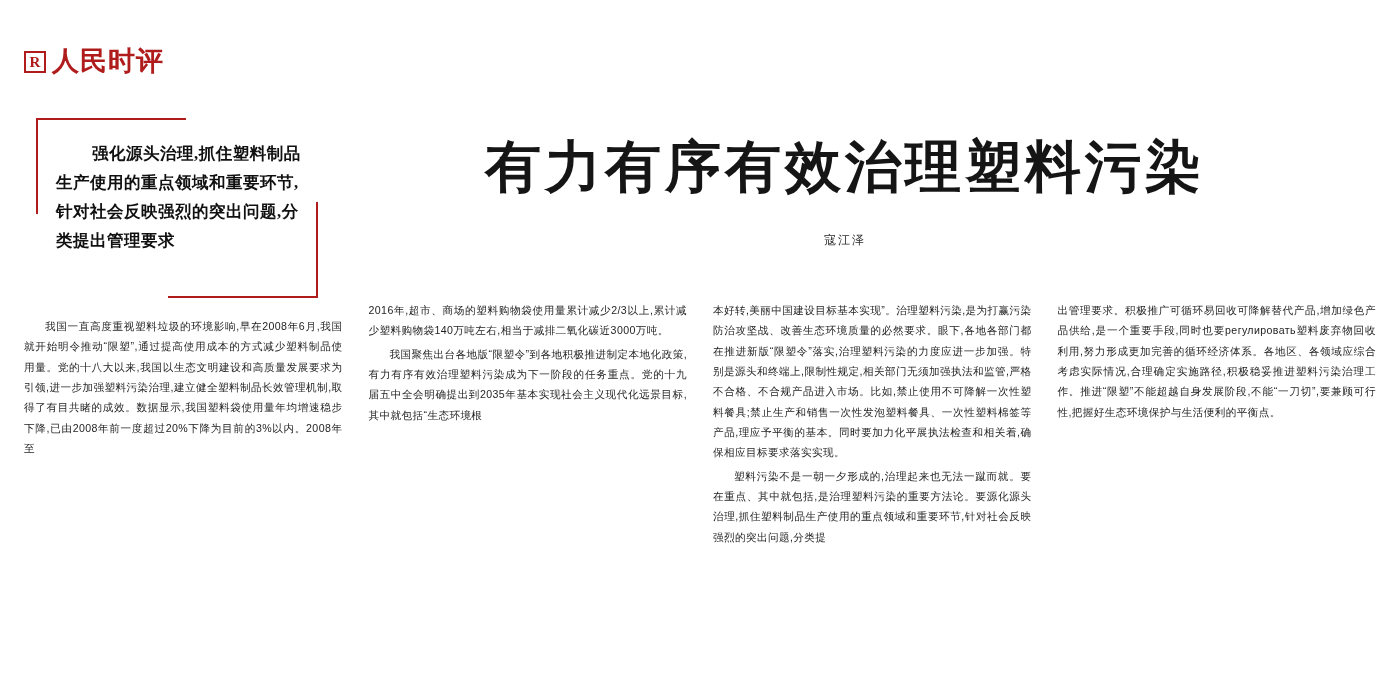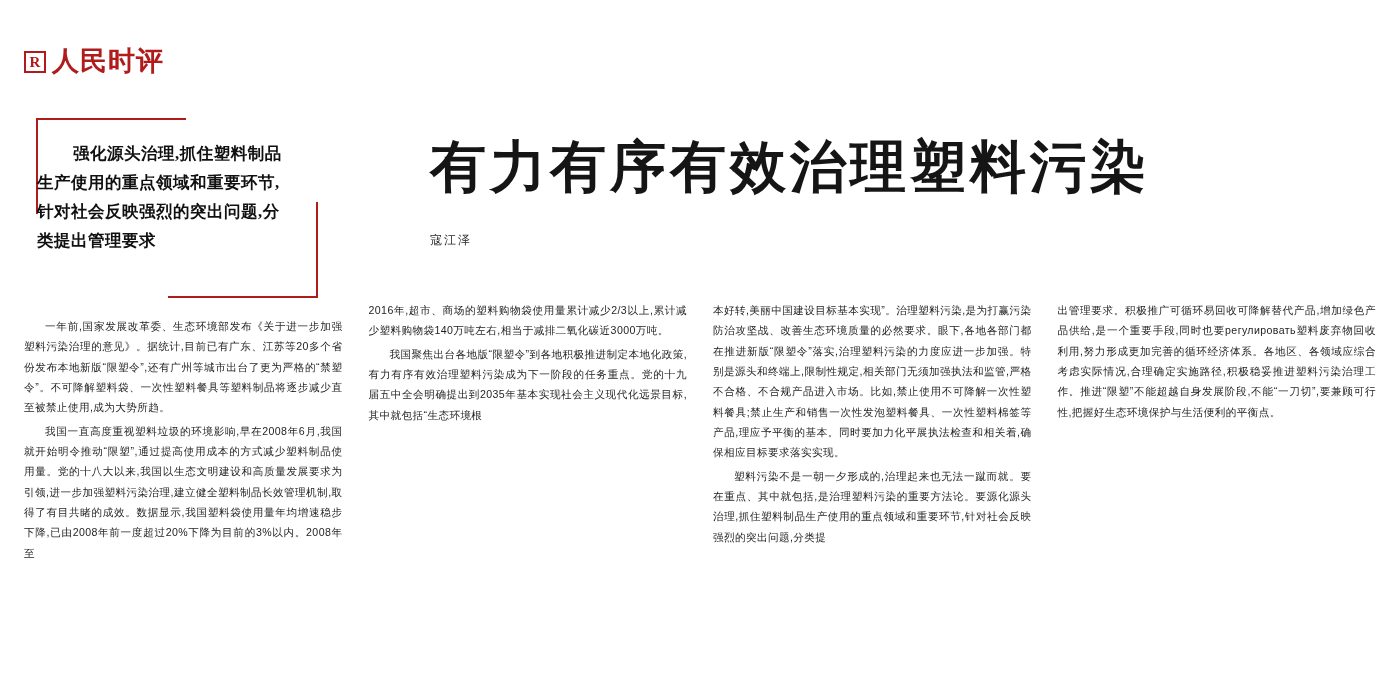--- a/index.html
+++ b/index.html
@@ -52,33 +52,34 @@
     line-height: 1;
     font-family: Liberation Sans, sans-serif;
   }
 
   
   .headline {
     position: absolute;
     left: 430px;
     top: 130px;
     width: 830px;
-    text-align: left;
+    text-align: center;
     font-size: 56px;
     font-weight: bold;
     letter-spacing: 4px;
     color: #151515;
     font-family: "Liberation Serif", serif;
     white-space: nowrap;
   }
   .byline {
     position: absolute;
     left: 430px;
     top: 232px;
     width: 830px;
+    text-align: center;
     font-size: 12px;
     color: #2b2b2b;
     letter-spacing: 2px;
   }
 
   
   .pullquote {
     position: absolute;
     left: 30px;
     top: 118px;
@@ -100,21 +101,21 @@
     right: 0;
     bottom: 0;
     width: 150px;
     height: 96px;
     border-bottom: 2px solid #b01c1c;
     border-right: 2px solid #b01c1c;
     box-sizing: border-box;
   }
   .pullquote-text {
     position: absolute;
-    left: 7px;
+    left: 26px;
     top: 22px;
     width: 248px;
     font-size: 16.5px;
     font-weight: bold;
     line-height: 1.75;
     letter-spacing: 0.5px;
     text-indent: 36px;
     color: #101010;
     font-family: "Liberation Serif", serif;
   }
@@ -167,21 +168,20 @@
 
   <div class="pullquote">
     <div class="brk-tl"></div>
     <div class="brk-br"></div>
     <div class="pullquote-text">强化源头治理,抓住塑料制品生产使用的重点领域和重要环节,针对社会反映强烈的突出问题,分类提出管理要求</div>
   </div>
 
   <div class="columns">
 
     <div class="col first">
-      <div class="para">一年前,国家发展改革委、生态环境部发布《关于进一步加强塑料污染治理的意见》。据统计,目前已有广东、江苏等20多个省份发布本地新版“限塑令”,还有广州等城市出台了更为严格的“禁塑令”。不可降解塑料袋、一次性塑料餐具等塑料制品将逐步减少直至被禁止使用,成为大势所趋。</div>
       <div class="para">我国一直高度重视塑料垃圾的环境影响,早在2008年6月,我国就开始明令推动“限塑”,通过提高使用成本的方式减少塑料制品使用量。党的十八大以来,我国以生态文明建设和高质量发展要求为引领,进一步加强塑料污染治理,建立健全塑料制品长效管理机制,取得了有目共睹的成效。数据显示,我国塑料袋使用量年均增速稳步下降,已由2008年前一度超过20%下降为目前的3%以内。2008年至</div>
     </div>
 
     <div class="col">
       <div class="para cont">2016年,超市、商场的塑料购物袋使用量累计减少2/3以上,累计减少塑料购物袋140万吨左右,相当于减排二氧化碳近3000万吨。</div>
       <div class="para">我国聚焦出台各地版“限塑令”到各地积极推进制定本地化政策,有力有序有效治理塑料污染成为下一阶段的任务重点。党的十九届五中全会明确提出到2035年基本实现社会主义现代化远景目标,其中就包括“生态环境根</div>
     </div>
 
     <div class="col">
       <div class="para cont">本好转,美丽中国建设目标基本实现”。治理塑料污染,是为打赢污染防治攻坚战、改善生态环境质量的必然要求。眼下,各地各部门都在推进新版“限塑令”落实,治理塑料污染的力度应进一步加强。特别是源头和终端上,限制性规定,相关部门无须加强执法和监管,严格不合格、不合规产品进入市场。比如,禁止使用不可降解一次性塑料餐具;禁止生产和销售一次性发泡塑料餐具、一次性塑料棉签等产品,理应予平衡的基本。同时要加力化平展执法检查和相关着,确保相应目标要求落实实现。</div>

